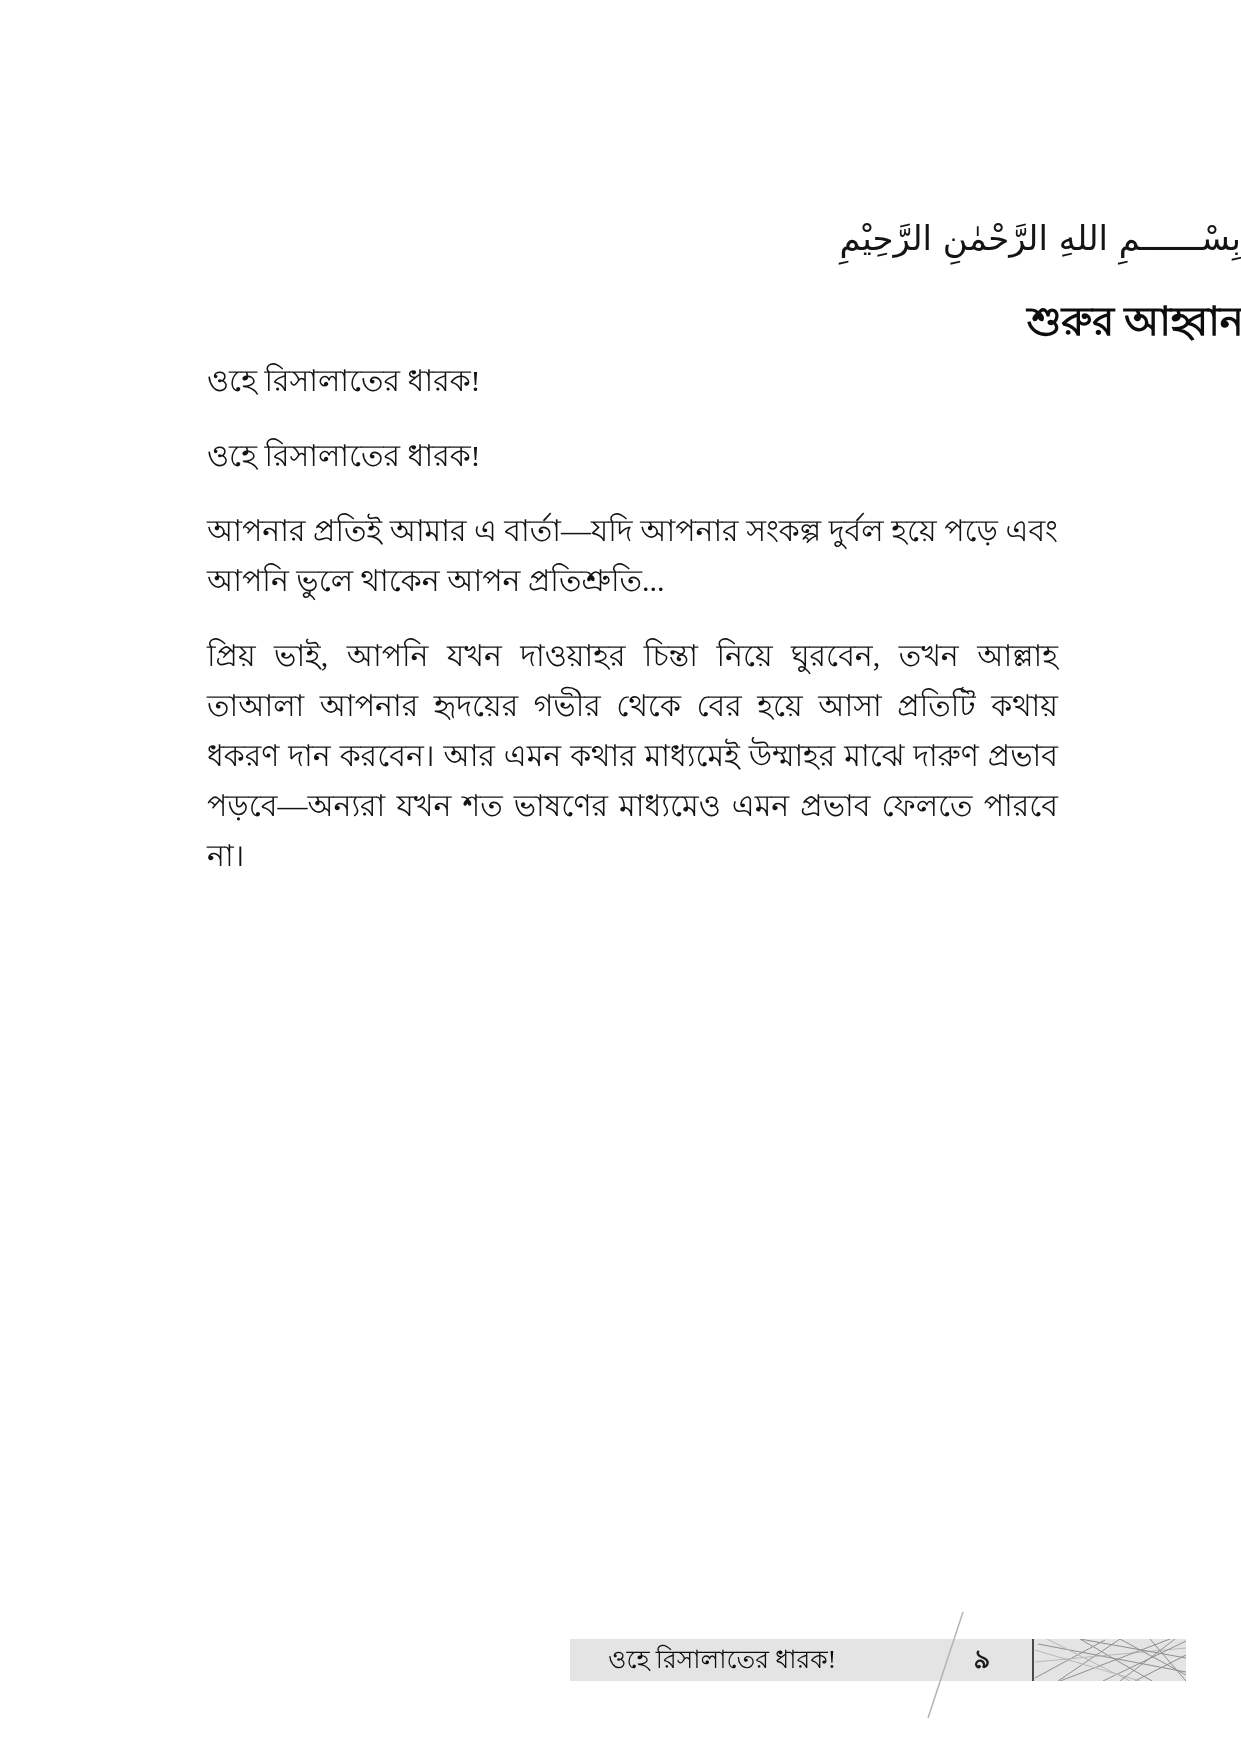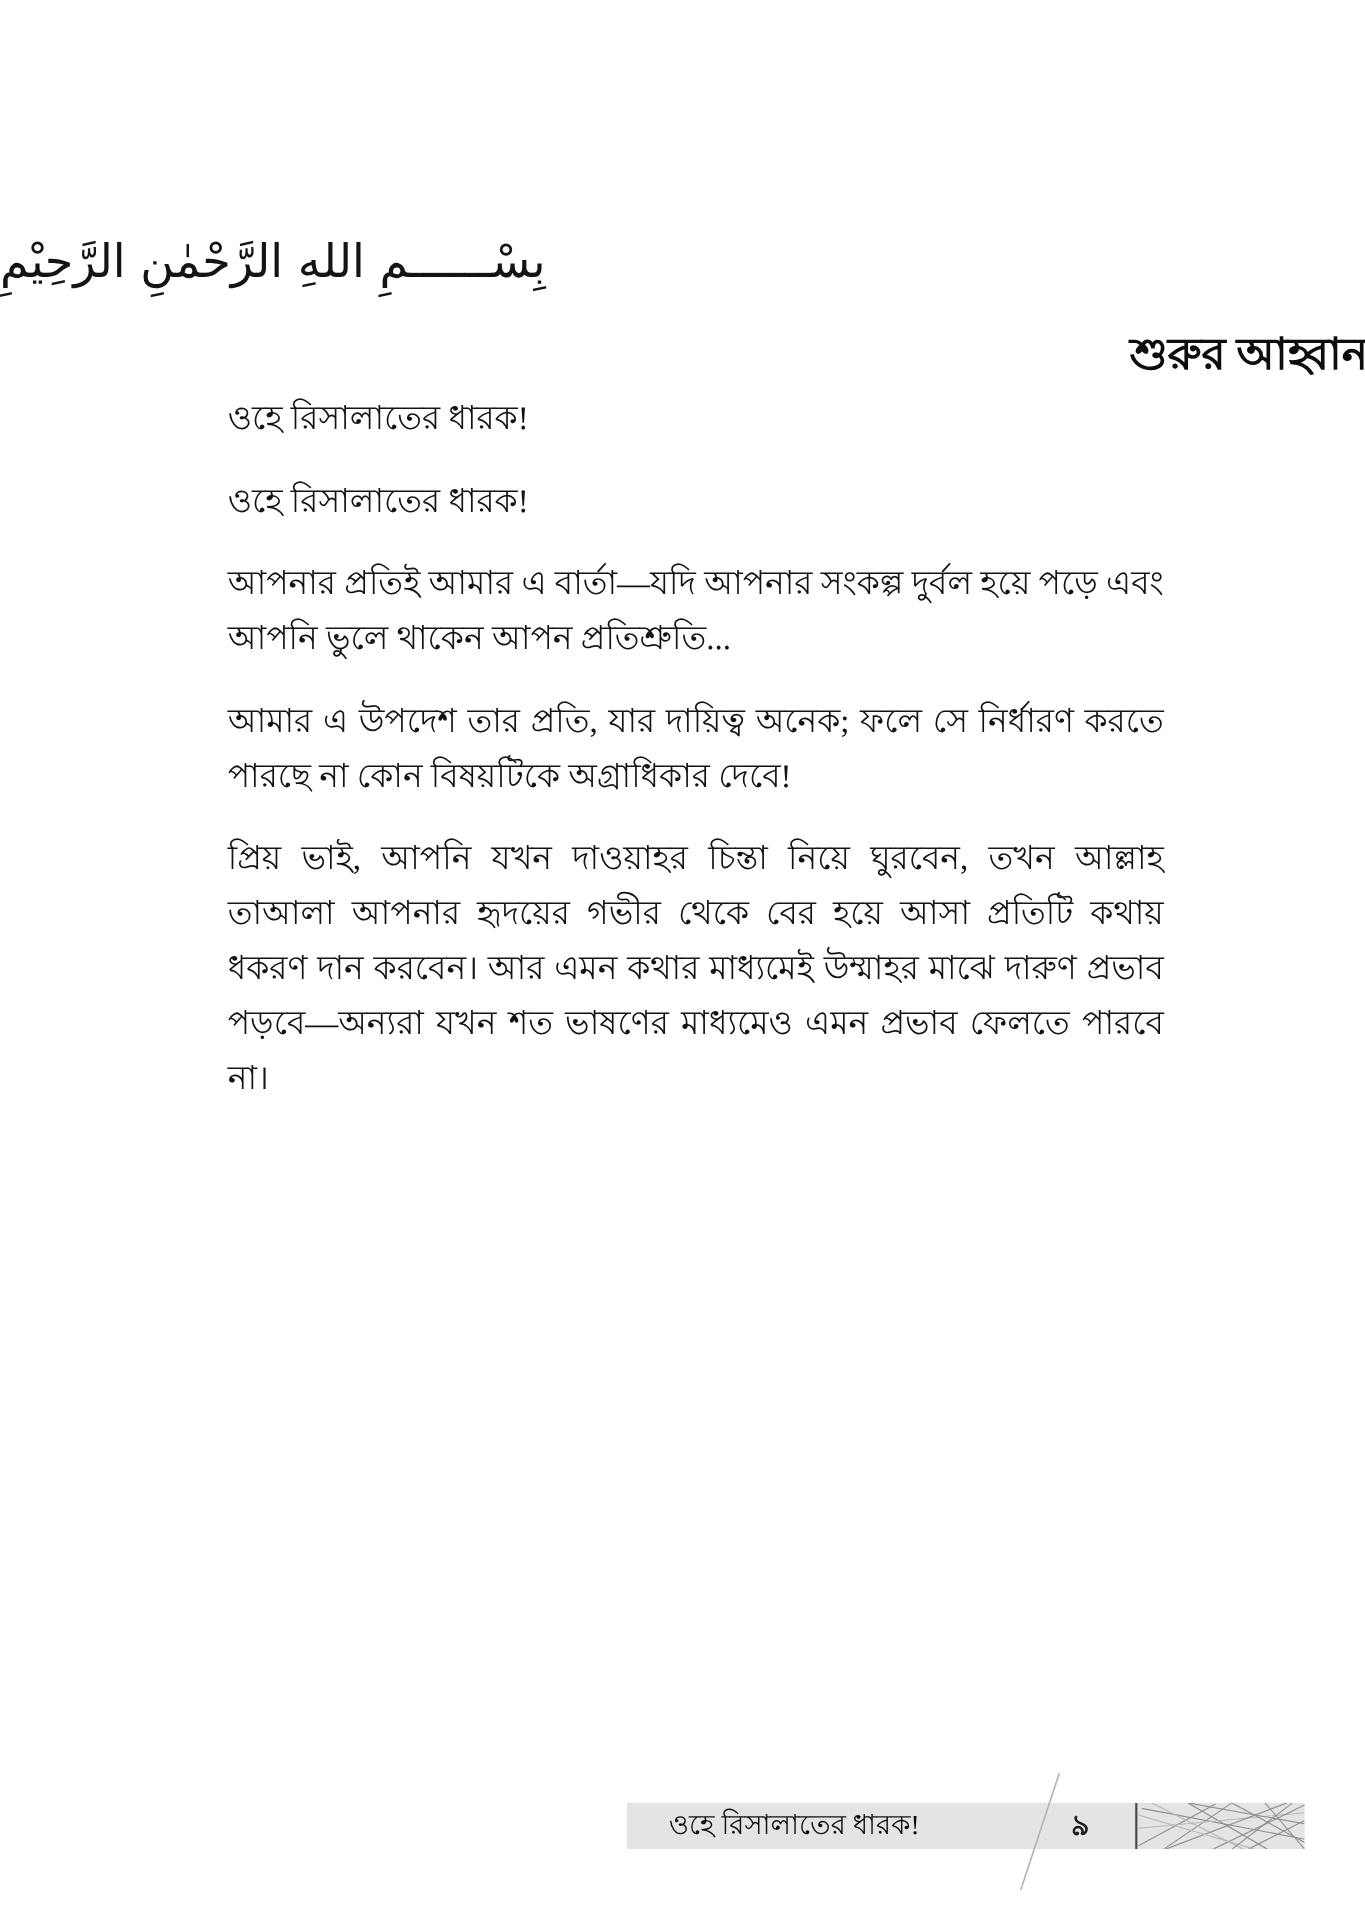--- a/index.html
+++ b/index.html
@@ -14,24 +14,24 @@
     background: #ffffff;
     color: #111111;
     font-family: "Liberation Serif", "DejaVu Serif", serif;
     overflow: hidden;
   }
   .bismillah {
     position: absolute;
     top: 208px;
     left: 0;
     width: 100%;
-    text-align: left;
+    text-align: right;
     direction: rtl;
     font-family: "DejaVu Sans", sans-serif;
-    font-size: 42px;
+    font-size: 34px;
     line-height: 60px;
     color: #141414;
     letter-spacing: 0px;
   }
   .chapter-title {
     position: absolute;
     top: 294px;
     left: 16px;
     width: 100%;
     margin: 0;
@@ -101,21 +101,20 @@
 
   <div class="bismillah">بِسْــــــمِ اللهِ الرَّحْمٰنِ الرَّحِيْمِ</div>
 
   <h1 class="chapter-title">শুরুর আহ্বান!</h1>
 
   <div class="content">
 
   <p>ওহে রিসালাতের ধারক!</p>
       <p>ওহে রিসালাতের ধারক!</p>
       <p>আপনার প্রতিই আমার এ বার্তা—যদি আপনার সংকল্প দুর্বল হয়ে পড়ে এবং আপনি ভুলে থাকেন আপন প্রতিশ্রুতি...</p>
-      <p>আমার এ উপদেশ তার প্রতি, যার দায়িত্ব অনেক; ফলে সে নির্ধারণ করতে পারছে না কোন বিষয়টিকে অগ্রাধিকার দেবে!</p>
       <p>প্রিয় ভাই, আপনি যখন দাওয়াহর চিন্তা নিয়ে ঘুরবেন, তখন আল্লাহ তাআলা আপনার হৃদয়ের গভীর থেকে বের হয়ে আসা প্রতিটি কথায় ধকরণ দান করবেন। আর এমন কথার মাধ্যমেই উম্মাহর মাঝে দারুণ প্রভাব পড়বে—অন্যরা যখন শত ভাষণের মাধ্যমেও এমন প্রভাব ফেলতে পারবে না।</p>
     </div>
 
   <div class="footer-bar" style="background-color: rgb(228, 228, 228);"></div>
 
   <span class="footer-title">ওহে রিসালাতের ধারক!</span>
 
   <span class="page-number">৯</span>
 
   <svg class="footer-deco" viewBox="0 0 681 155" xmlns="http://www.w3.org/2000/svg">

